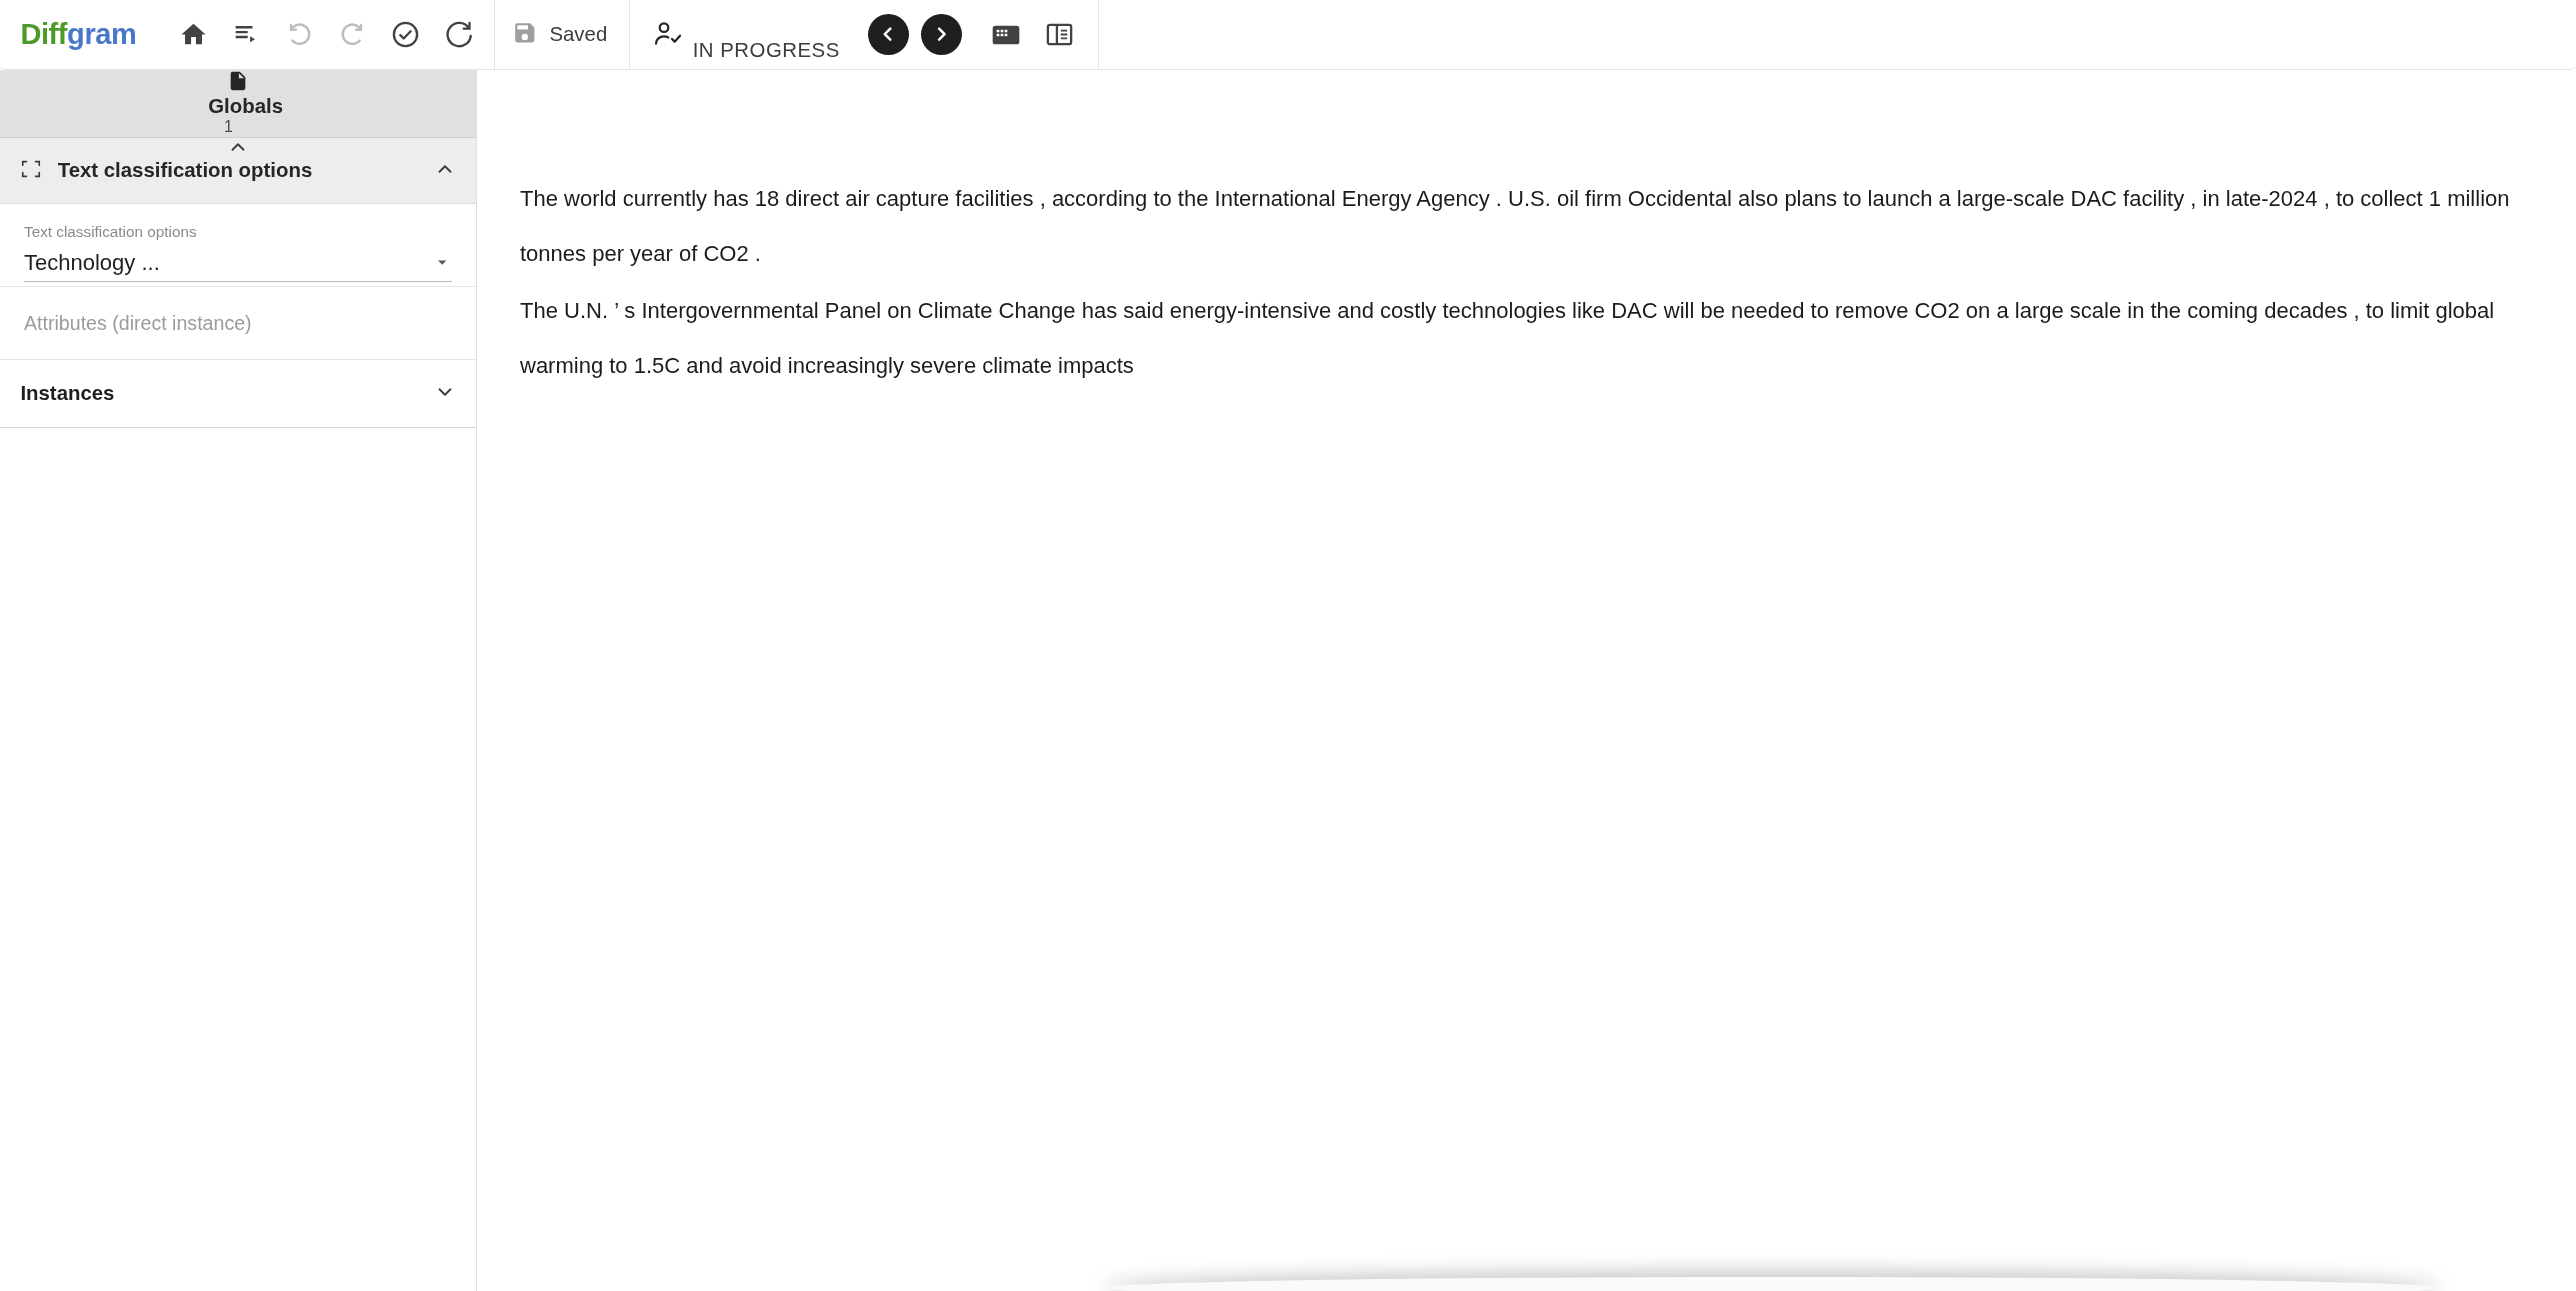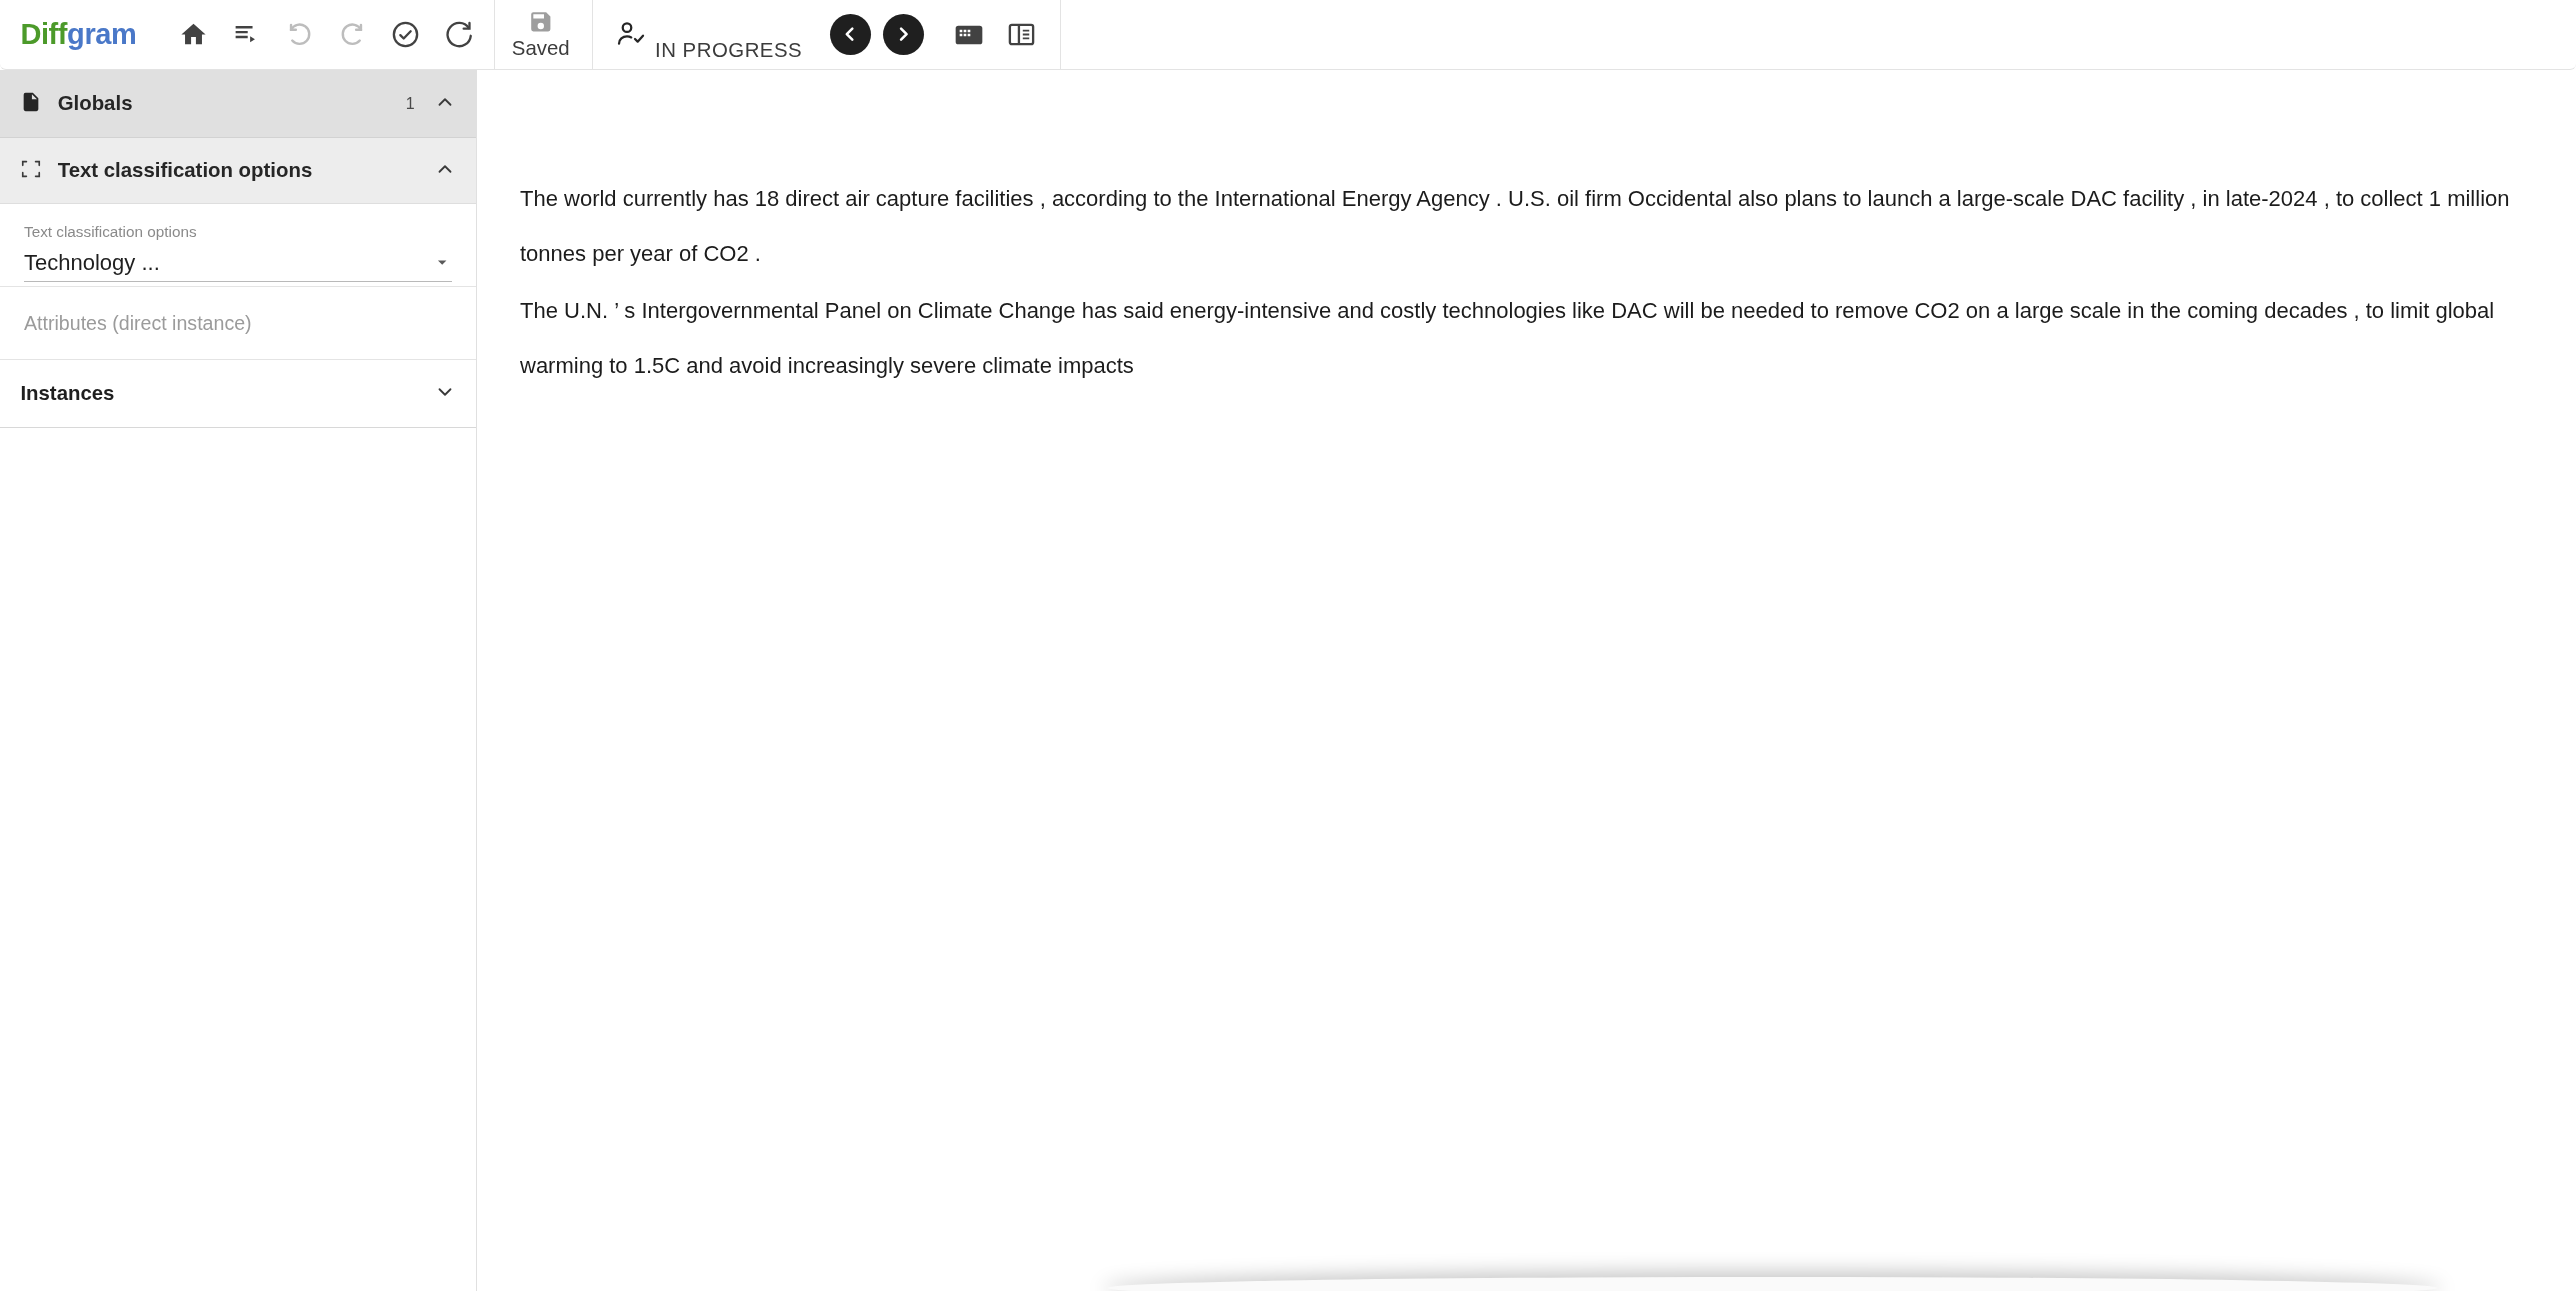--- a/index.html
+++ b/index.html
@@ -33,23 +33,22 @@
     display: flex; align-items: center; justify-content: center;
     color: #424242;
     flex: none;
   }
   .tb-btn svg { display: block; }
   .tb-sep {
     width: 0.9px; height: 70px; background: #e3e3e3;
     margin: 0 8.5px; flex: none;
   }
   .saved-group {
-    display: flex; align-items: center; gap: 0;
+    display: flex; align-items: center; gap: 12px;
     padding: 0 22px 0 8.5px;
-    flex-direction: column;
   }
   .saved-label { font-size: 20.4px; color: #3c3c3c; }
   .progress-group {
     display: flex; align-items: center; gap: 8.5px;
     padding: 0 22px;
   }
   .progress-text {
     font-size: 20.4px; color: #3c3c3c; letter-spacing: 0.5px; margin-top: 31px;
   }
   .nav-circle {
@@ -69,20 +68,21 @@
     width: 477px; height: 1222px;
     background: #ffffff;
     border-right: 0.9px solid #e0e0e0;
   }
   .panel-globals {
     height: 68px;
     background: #e0e0e0;
     display: flex; align-items: center;
     padding: 0 20.4px;
     border-bottom: 0.9px solid #d2d2d2;
+    flex-direction: column;
   }
   .panel-title {
     font-size: 20.4px; font-weight: bold; color: #262626;
     margin-left: 15.3px;
   }
   .flexfill { flex: 1 1 auto; }
   .badge-count { font-size: 16px; color: #4a4a4a; margin-right: 19px; }
 
   .panel-header {
     height: 66px;

